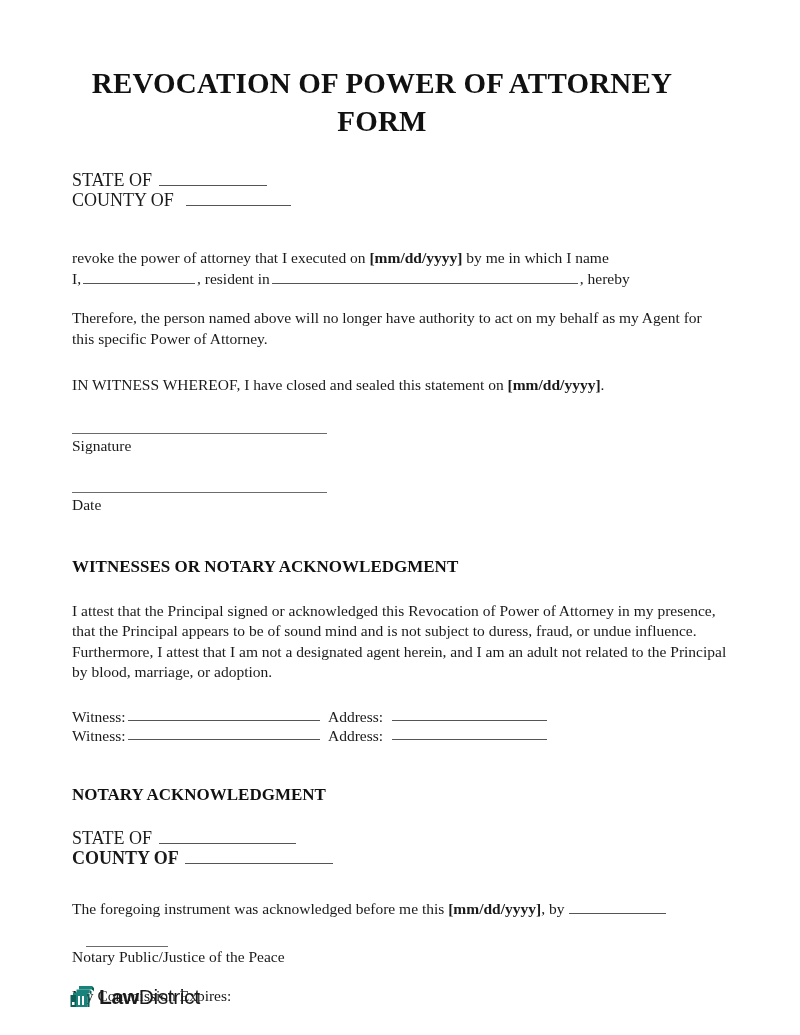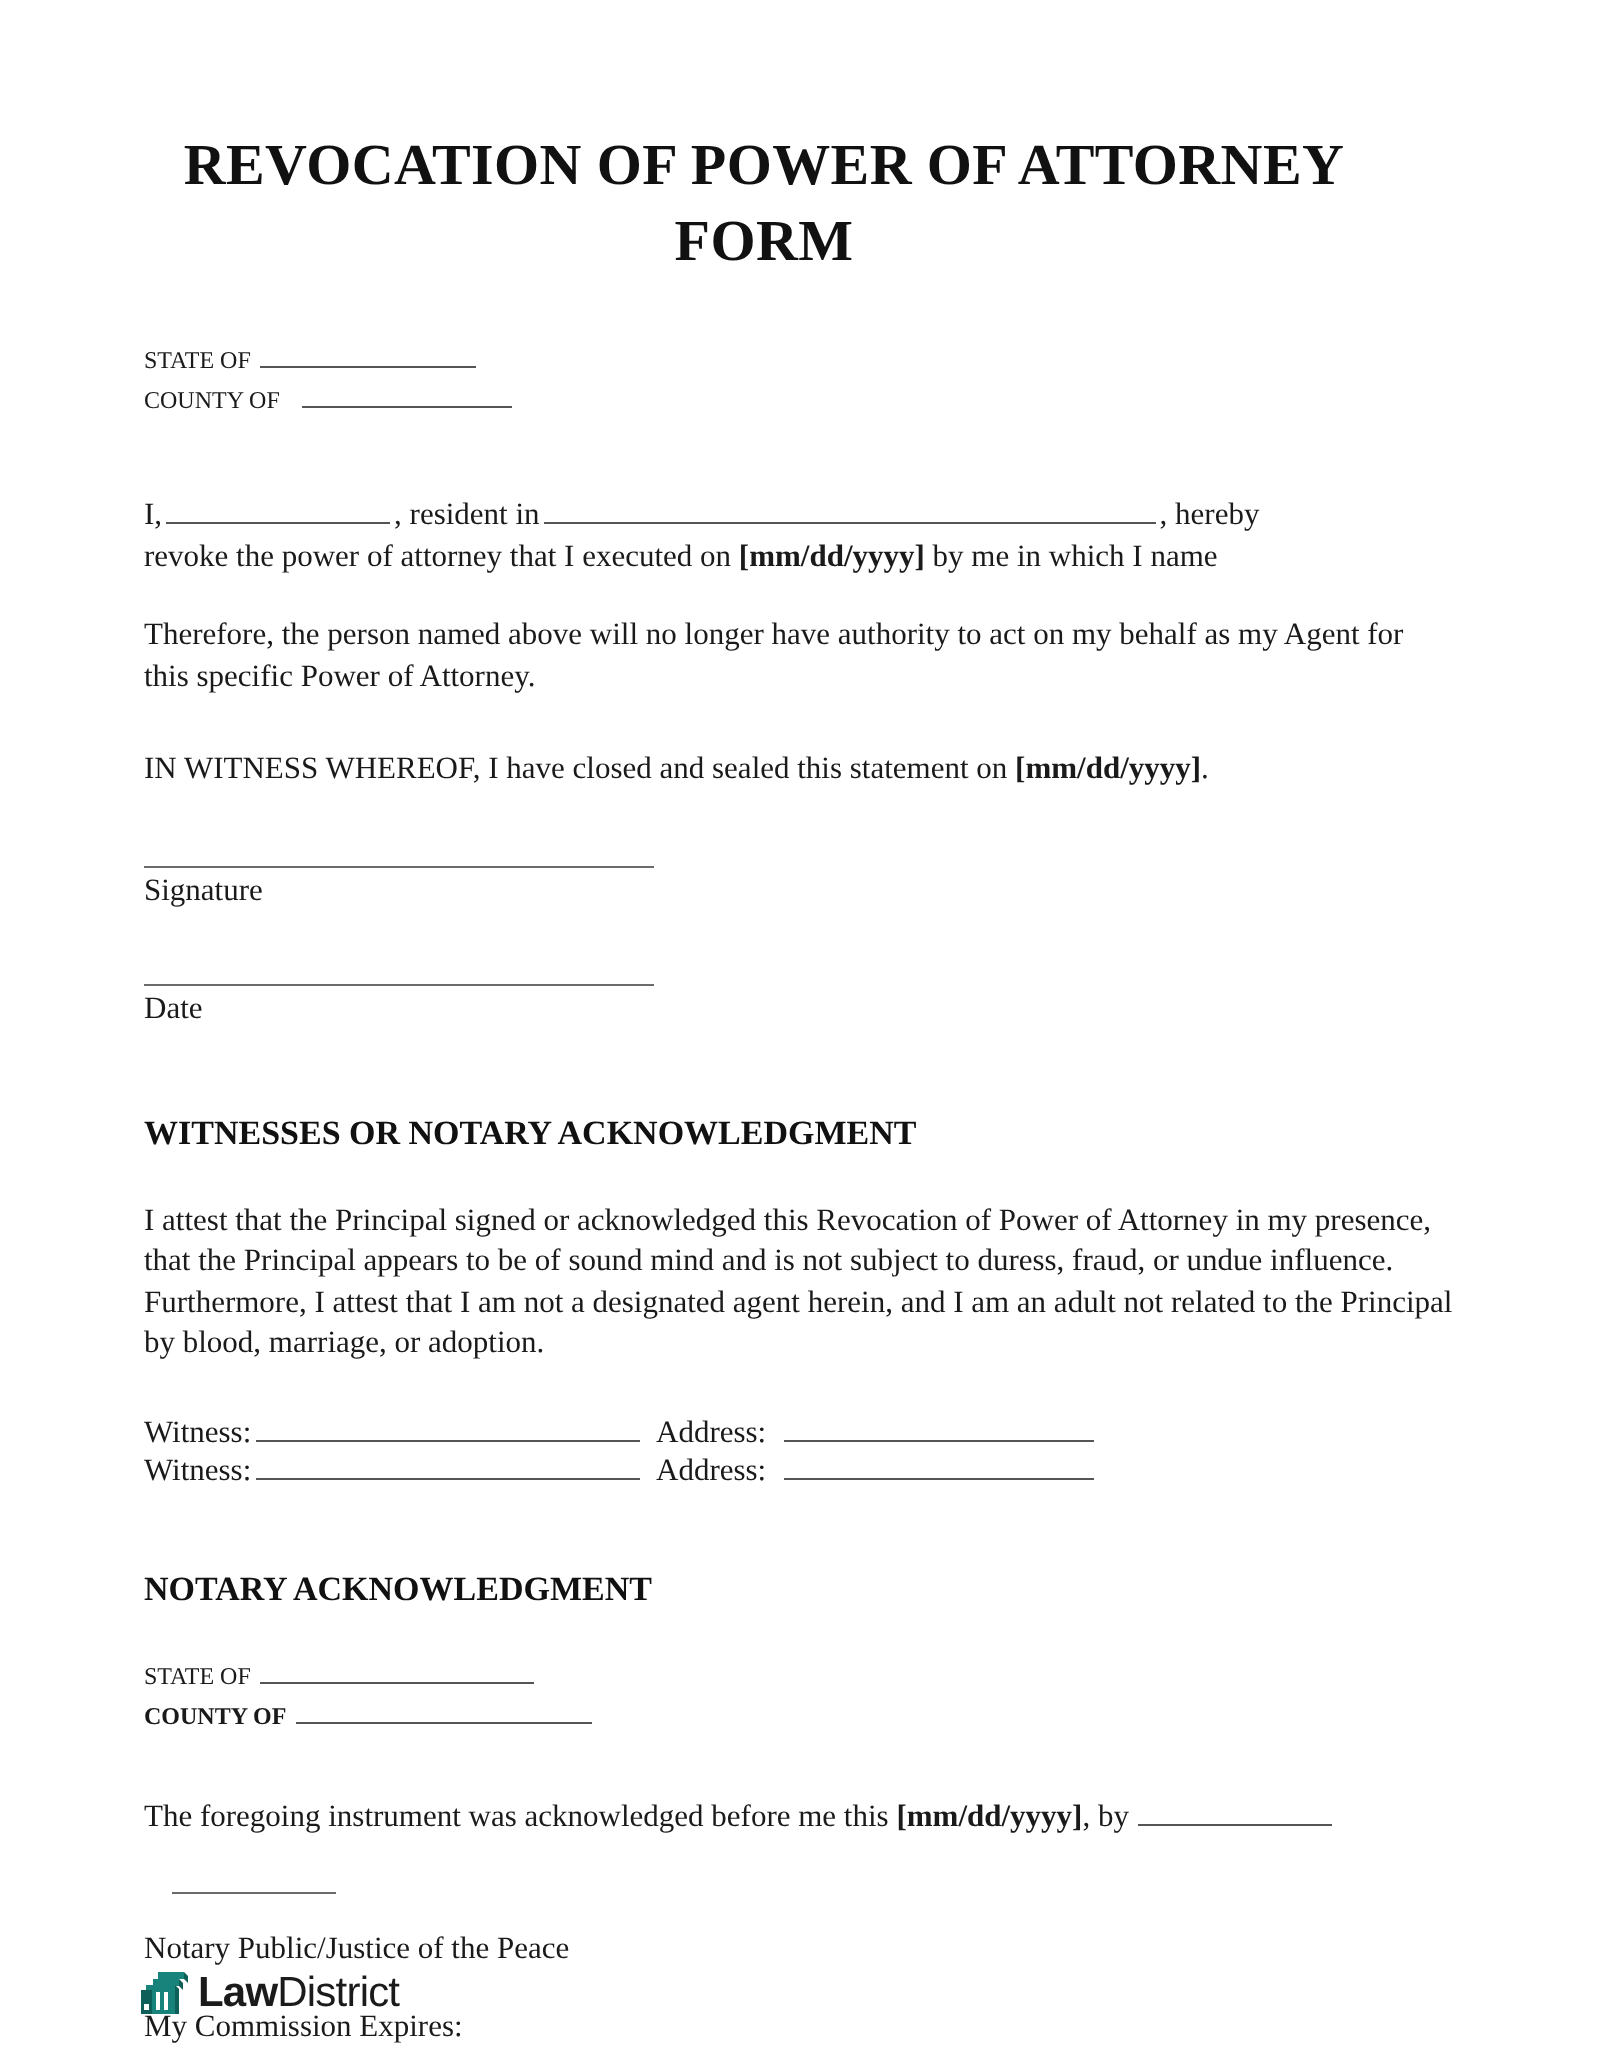--- a/index.html
+++ b/index.html
@@ -108,21 +108,21 @@
   .addr-label { width: 64px; flex: none; }
   .addr-blank {
     width: 155px;
     flex: none;
     border-bottom: 1.4px solid #555555;
     height: 13px;
   }
 
   
   .state-row {
-    font-size: 12px;
+    font-size: 18px;
     line-height: 20px;
     white-space: nowrap;
   }
 
   
   .footer {
     position: absolute;
     left: 70px;
     top: 986px;
     display: flex;
@@ -161,26 +161,26 @@
         <span class="blank" style="width:108px;"></span>
       </div>
       <div class="state-row">
         <span>COUNTY OF</span>
         <span class="blank" style="width:105px;margin-left:8px;"></span>
       </div>
     </div>
 
     <div class="block" style="margin-top:38px;">
       <div class="para">
-        <span>I,</span><span class="blank" style="width:112px;"></span><span>, resident in</span><span class="blank" style="width:306px;"></span><span>, hereby</span>
-      </div>
-      <div class="para">
         <span>revoke the power of attorney that I executed on</span>
         <span class="bold">[mm/dd/yyyy]</span>
         <span>by me in which I name</span>
+      </div>
+      <div class="para">
+        <span>I,</span><span class="blank" style="width:112px;"></span><span>, resident in</span><span class="blank" style="width:306px;"></span><span>, hereby</span>
       </div>
     </div>
 
     <div class="block" style="margin-top:19px;">
       <p class="para" style="width:640px;">Therefore, the person named above will no longer have authority to act on my behalf as my Agent for this specific Power of Attorney.</p>
     </div>
 
     <div class="block" style="margin-top:26px;">
       <div class="para">
         <span>IN WITNESS WHEREOF, I have closed and sealed this statement on</span>
@@ -231,21 +231,21 @@
         </div>
       </div>
 
       <div class="para" style="margin-top:31px;">
         <span>The foregoing instrument was acknowledged before me this</span>
         <span class="bold">[mm/dd/yyyy]</span><span>, by</span><span class="blank" style="width:97px;margin-left:5px;"></span>
       </div>
 
       <div style="margin-top:27px;margin-left:14px;width:82px;border-bottom:1.6px solid #6b6b6b;height:0;"></div>
 
-      <div class="para" style="margin-top:18px;">Notary Public/Justice of the Peace</div>
+      <div class="para" style="margin-top:0;">Notary Public/Justice of the Peace</div>
 
       <div class="para" style="margin-top:18px;">My Commission Expires:</div>
     </div>
 
   </div>
 
   <div class="footer">
     <svg class="logo-mark" viewBox="0 0 24 22">
       <polygon points="9,0 22,0 22,3.5 9,3.5" fill="#17837B"></polygon>
       <polygon points="22,0 24,2 24,5.5 22,3.5" fill="#0F5F59"></polygon>

